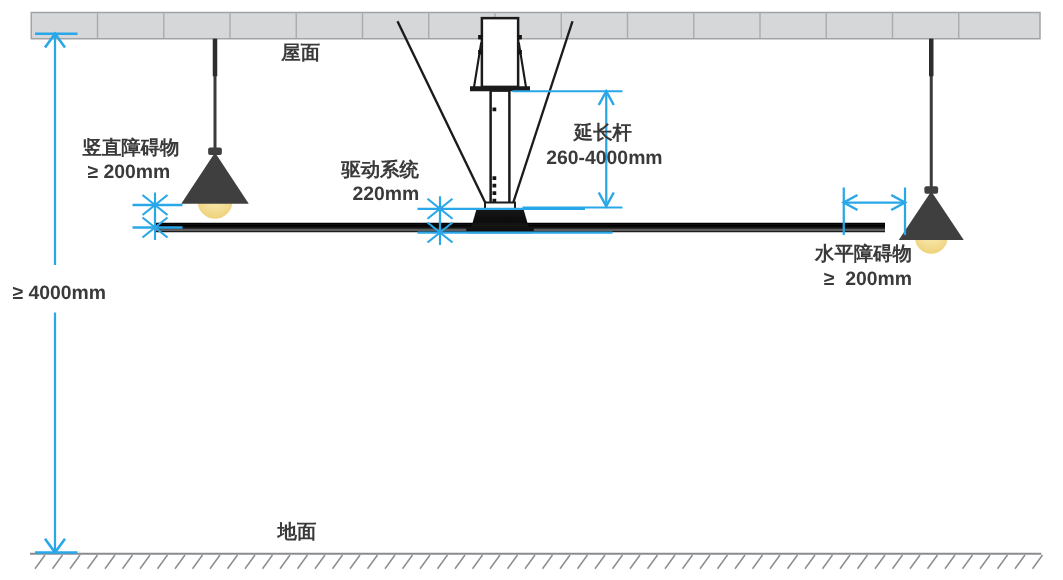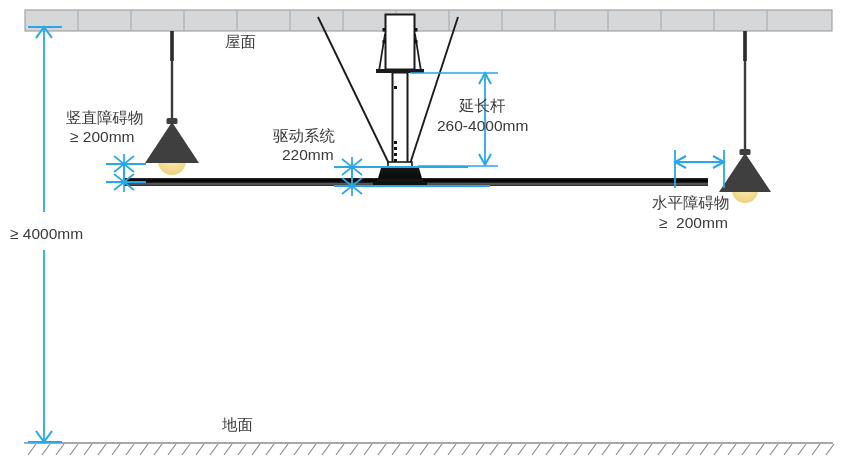--- a/index.html
+++ b/index.html
@@ -2,21 +2,21 @@
 <html><head>
 <meta charset="utf-8">
 <style>
   html,body{margin:0;padding:0;background:#ffffff;}
   body{
     width:850px;height:464px;
     font-family:"Liberation Sans","DejaVu Sans",sans-serif;
     overflow:hidden;
     position:relative;
   }
-  #stage{position:absolute;left:0;top:0;width:694px;height:464px;}
+  #stage{position:absolute;left:0;top:0;width:694px;height:464px;font-weight:bold;}
   svg{display:block;}
   .lbl{
     font-family:"Liberation Sans","DejaVu Sans",sans-serif;
     fill:#3a3a3a;
     font-size:15.5px;
     white-space:pre;
   }
 </style>
 </head>
 <body>

